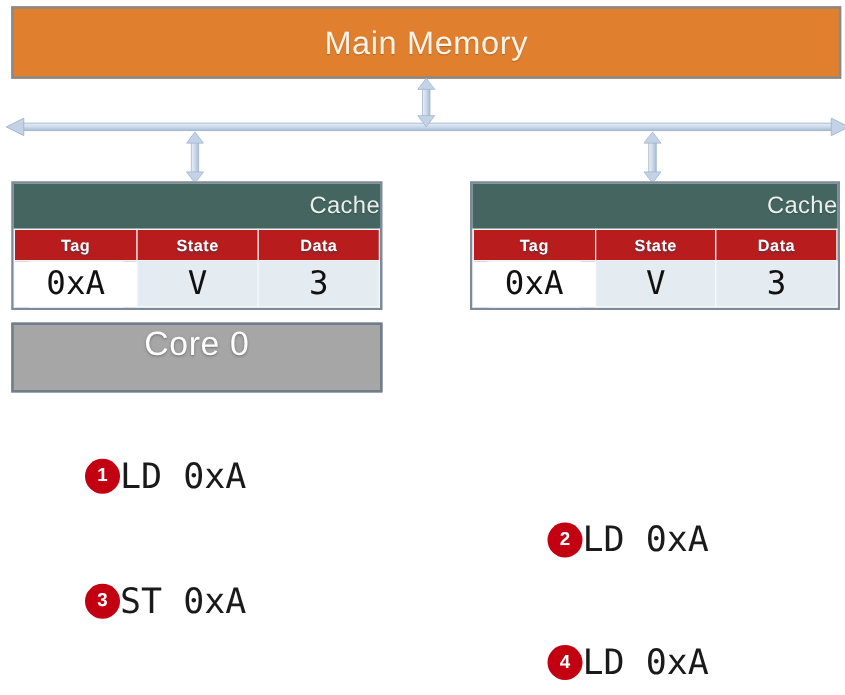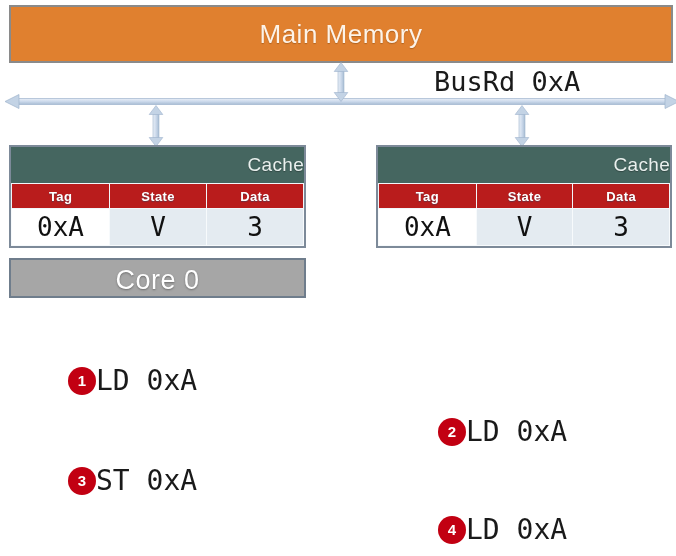--- a/index.html
+++ b/index.html
@@ -128,25 +128,25 @@
   .cache-table col.col-state { width: 33.2%; }
   .cache-table col.col-data  { width: 33.2%; }
 
   .val-red { color: #e60000; }
 
   
   .core-block {
     position: absolute;
     box-sizing: border-box;
     top: 258px;
-    height: 40px;
+    height: 56px;
     background: #a6a6a6;
     border: 2px solid #6f7d8c;
     display: flex;
-    align-items: flex-end;
+    align-items: flex-start;
     justify-content: center;
   }
   .core-block.left  { left: 5px;   width: 297px; }
   .core-block.right { left: 372px; width: 296px; }
   .core-label {
     color: #ffffff;
     font-size: 27px;
     letter-spacing: 0.5px;
     text-shadow: 0 1px 2px rgba(60,60,60,0.55);
   }
@@ -186,21 +186,20 @@
 </style>
 </head>
 <body>
 
 <div class="stage">
 
   <div class="main-memory">
     <span class="main-memory-label">Main Memory</span>
   </div>
 
-  <div class="bus-label">BusRd 0xA</div>
 
   <svg class="bus-line" viewBox="0 0 676 15" preserveAspectRatio="none">
     <defs>
       <linearGradient id="busGrad" x1="0" y1="0" x2="0" y2="1">
         <stop offset="0%" stop-color="#e8eef6"></stop>
         <stop offset="45%" stop-color="#cfdced"></stop>
         <stop offset="100%" stop-color="#a8bdd4"></stop>
       </linearGradient>
     </defs>
     <rect x="14" y="4.5" width="648" height="6" fill="url(#busGrad)" stroke="#9fb4cd" stroke-width="0.7"></rect>

